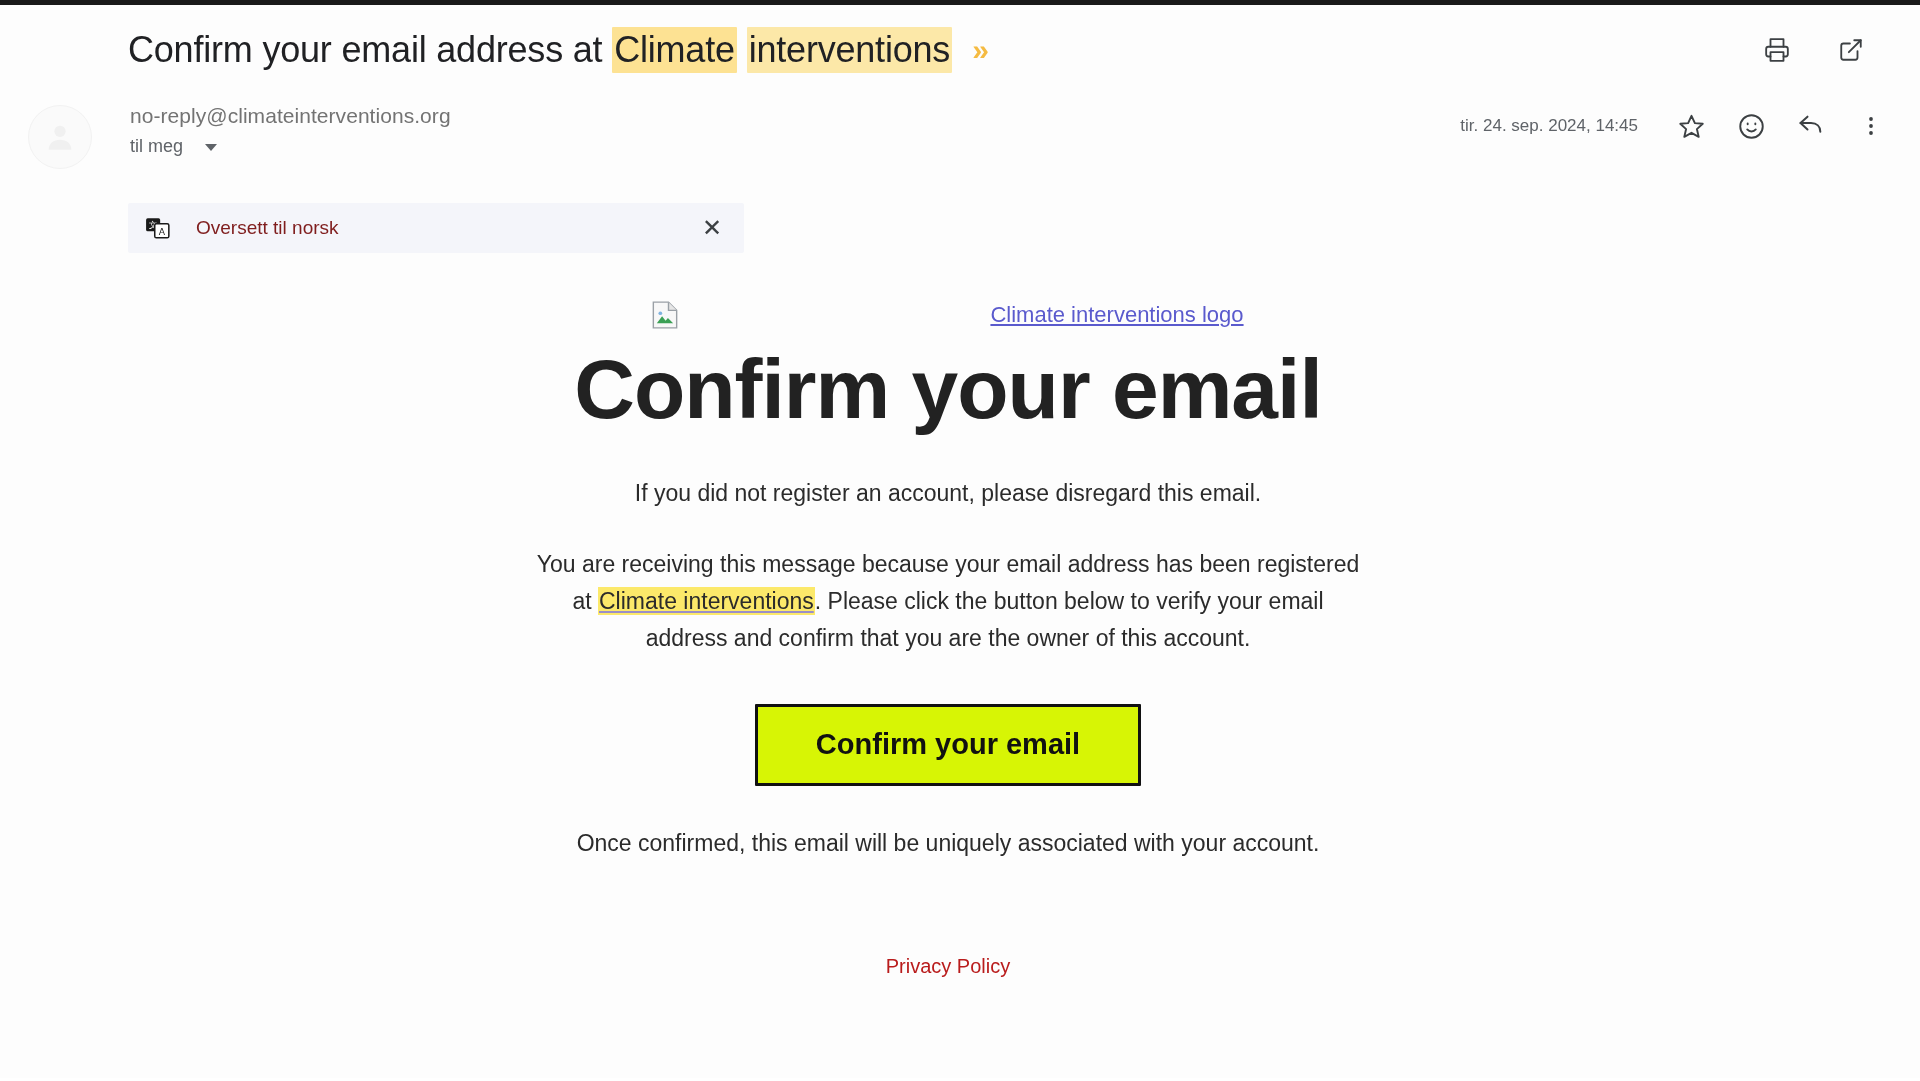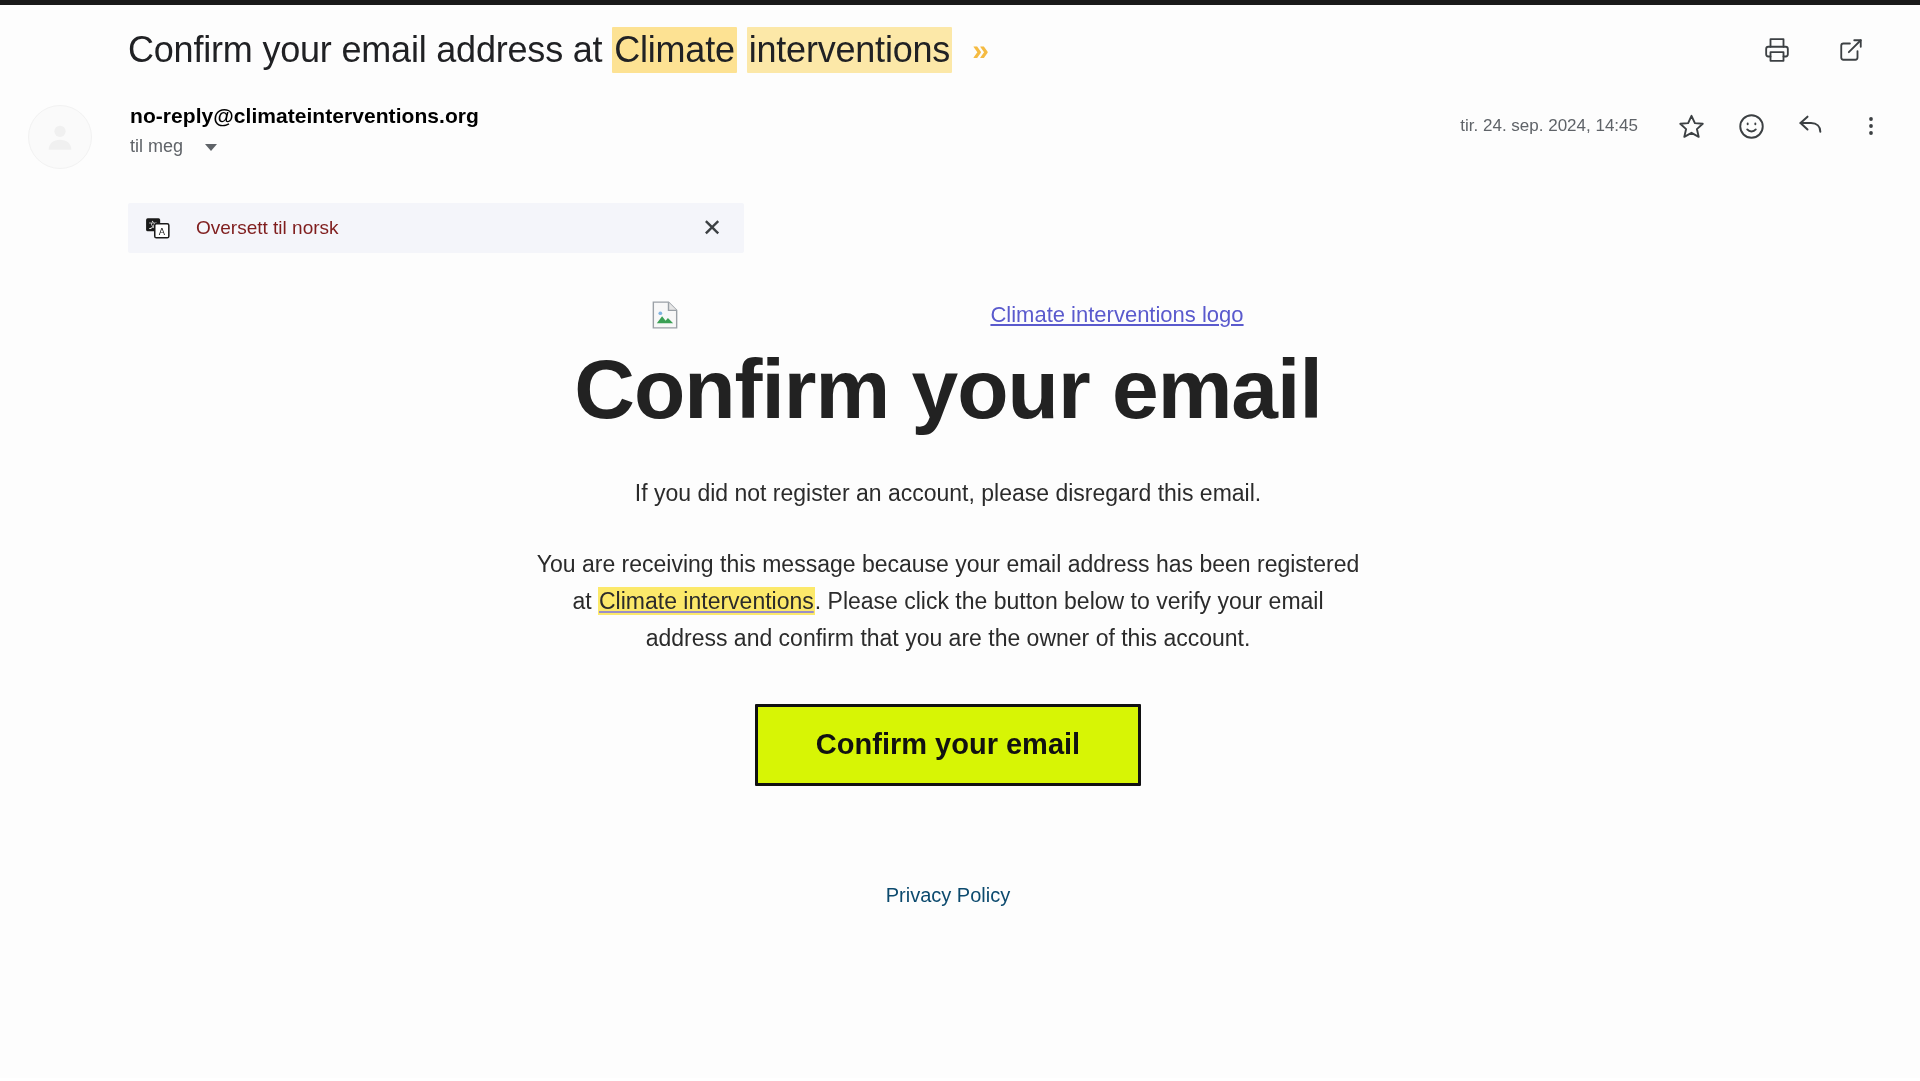--- a/index.html
+++ b/index.html
@@ -110,22 +110,22 @@
     color: #f0f0f0;
   }
   .sender-block {
     margin-left: 38px;
     display: flex;
     flex-direction: column;
     justify-content: flex-start;
   }
   .sender-name {
     font-size: 21px;
-    font-weight: 700;
-    color: #000000;
+    font-weight: 400;
+    color: #737373;
     line-height: 26px;
     letter-spacing: 0.05px;
   }
   .recipient {
     margin-top: 7px;
     font-size: 18px;
     color: #5f6368;
     display: flex;
     align-items: center;
     gap: 22px;
@@ -258,21 +258,21 @@
     font-family: "Liberation Sans", sans-serif;
     border-radius: 1px;
   }
   .post-cta {
     font-size: 23px;
     color: #2b2b2b;
     margin-top: 44px;
   }
   .privacy {
     font-size: 20px;
-    color: #0c4a6e;
+    color: #b91c1c;
     margin-top: 98px;
     cursor: pointer;
   }
 </style>
 </head>
 <body>
 
 <div class="frame-top"></div>
 
 <div class="mail-app">
@@ -381,19 +381,20 @@
     <h1 class="body-heading">Confirm your email</h1>
 
     <p class="body-para second">If you did not register an account, please disregard this email.</p>
 
     <p class="body-para"><span>You are receiving this message because your email address has been registered at </span><span class="inline-hl-link">Climate interventions</span><span>. Please click the button below to verify your email address and confirm that you are the owner of this account.</span></p>
 
     <div class="cta-wrap">
       <button class="cta-button">Confirm your email</button>
     </div>
 
+    <p class="post-cta">Once confirmed, this email will be uniquely associated with your account.</p>
 
     <div class="privacy">Privacy Policy</div>
   </div>
 
 </div>
 
 <div class="frame-bottom"></div>
 
 </body></html>

